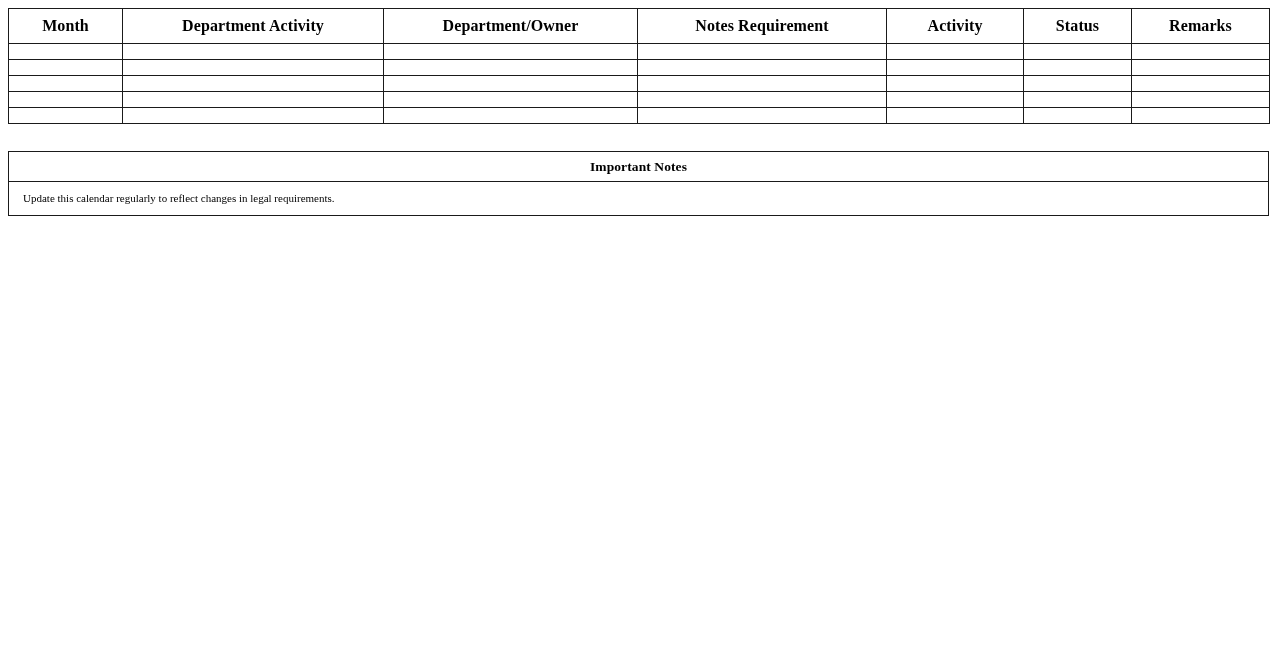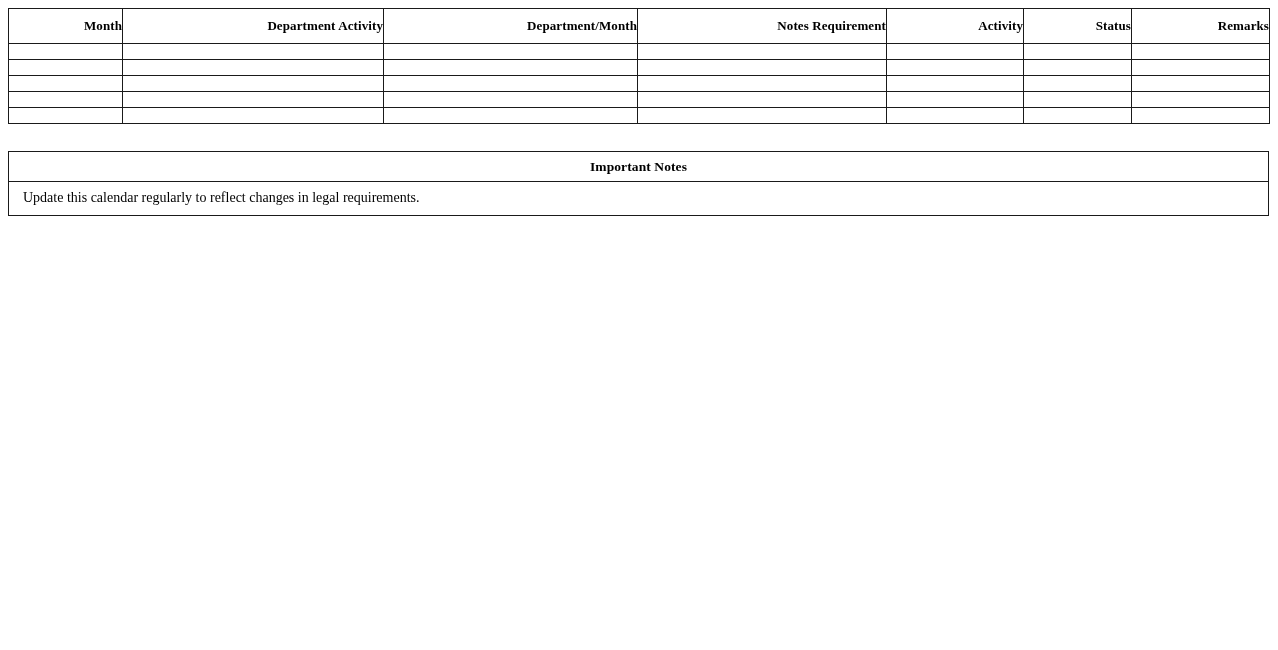--- a/index.html
+++ b/index.html
@@ -34,23 +34,23 @@
     background: #ffffff;
   }
   .calendar-table th,
   .calendar-table td {
     border: 1px solid #1a1a1a;
     padding: 0;
     background: #ffffff;
   }
   .calendar-table th {
     height: 34px;
-    font-size: 13px;
+    font-size: 16px;
     font-weight: bold;
-    text-align: right;
+    text-align: center;
     vertical-align: middle;
     line-height: 1.1;
     letter-spacing: 0.1px;
   }
   .calendar-table td.empty-cell {
     height: 15px;
   }
 
   
   .col-month       { width: 114px; }
@@ -81,21 +81,21 @@
     font-size: 13.5px;
     font-weight: bold;
     text-align: center;
     vertical-align: middle;
     padding: 0;
     letter-spacing: 0.1px;
     margin-top: 32px;
   }
   .notes-table td.note-cell {
     height: 33px;
-    font-size: 14px;
+    font-size: 11px;
     font-weight: normal;
     text-align: left;
     vertical-align: middle;
     padding: 0 6px 0 14px;
     line-height: 1.2;
   }
 </style>
 </head>
 <body>
 
@@ -108,21 +108,21 @@
       <col class="col-department">
       <col class="col-legal">
       <col class="col-deadline">
       <col class="col-status">
       <col class="col-remarks">
     </colgroup>
     <thead>
       <tr>
         <th>Month</th>
         <th>Department Activity</th>
-        <th>Department/Month</th>
+        <th>Department/Owner</th>
         <th>Notes Requirement</th>
         <th>Activity</th>
         <th>Status</th>
         <th>Remarks</th>
       </tr>
     </thead>
     <tbody>
       <tr>
         <td class="empty-cell"></td>
         <td class="empty-cell"></td>

